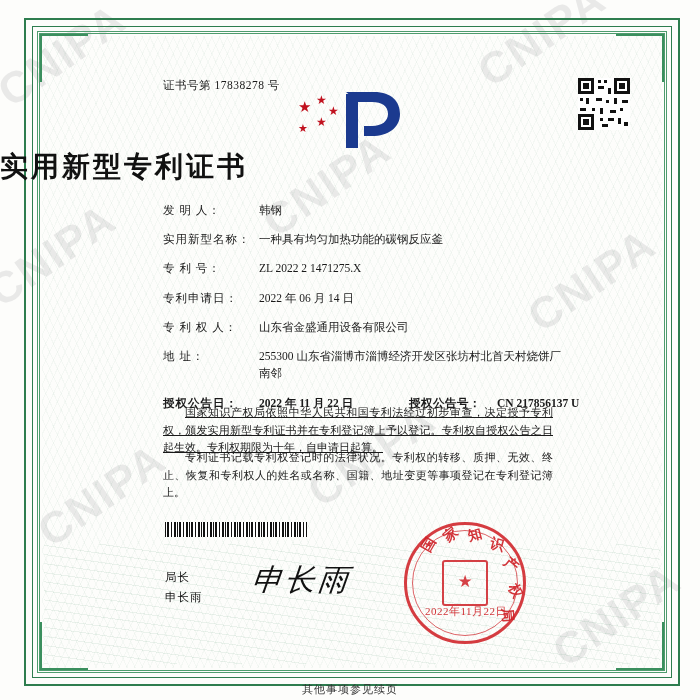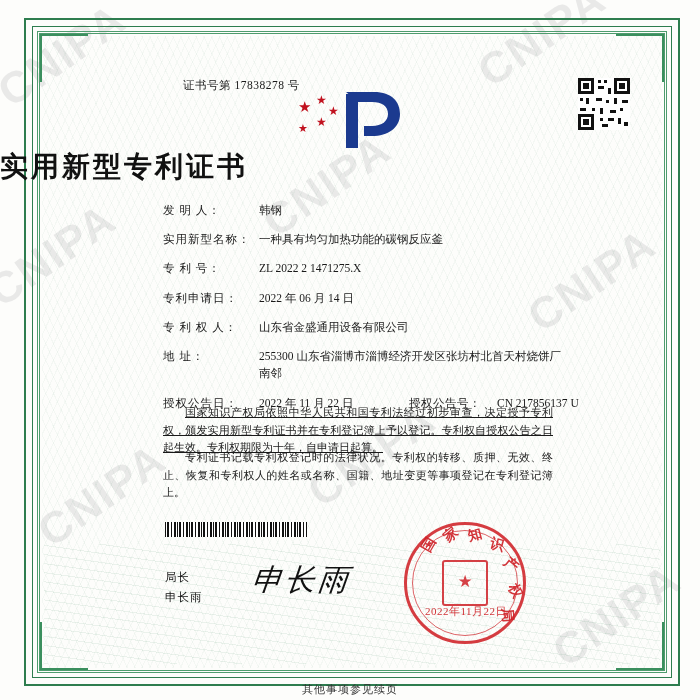--- a/index.html
+++ b/index.html
@@ -84,21 +84,20 @@
     position: absolute;
     inset: 0;
     z-index: 6;
   }
   .cert-no {
     position: absolute;
     left: 163px; top: 78px;
     font-size: 11.5px;
     color: #1a1a1a;
     letter-spacing: .5px;
-    margin-left: 20px;
   }
   
   .qr {
     position: absolute;
     right: 70px; top: 78px;
     width: 52px; height: 52px;
     background: #fff;
   }
   .qr i {
     position: absolute;
@@ -357,21 +356,21 @@
         <div class="val">2022 年 06 月 14 日</div>
       </div>
       <div class="row">
         <div class="lbl">专 利 权 人：</div>
         <div class="val">山东省金盛通用设备有限公司</div>
       </div>
       <div class="row">
         <div class="lbl">地 址：</div>
         <div class="val">255300 山东省淄博市淄博经济开发区张坊村北首天村烧饼厂南邻</div>
       </div>
-      <div class="row two" style="margin-top:14px;">
+      <div class="row two" style="margin-top:14px;font-weight:bold;">
         <div class="lbl">授权公告日：</div>
         <div class="val">2022 年 11 月 22 日</div>
         <div class="lbl2">授权公告号：</div>
         <div class="val">CN 217856137 U</div>
       </div>
     </div>
 
     <div class="para" id="para1">国家知识产权局依照中华人民共和国专利法经过初步审查，决定授予专利权，颁发实用新型专利证书并在专利登记簿上予以登记。专利权自授权公告之日起生效。专利权期限为十年，自申请日起算。</div>
     <div class="para" id="para2">专利证书记载专利权登记时的法律状况。专利权的转移、质押、无效、终止、恢复和专利权人的姓名或名称、国籍、地址变更等事项登记在专利登记簿上。</div>
 

